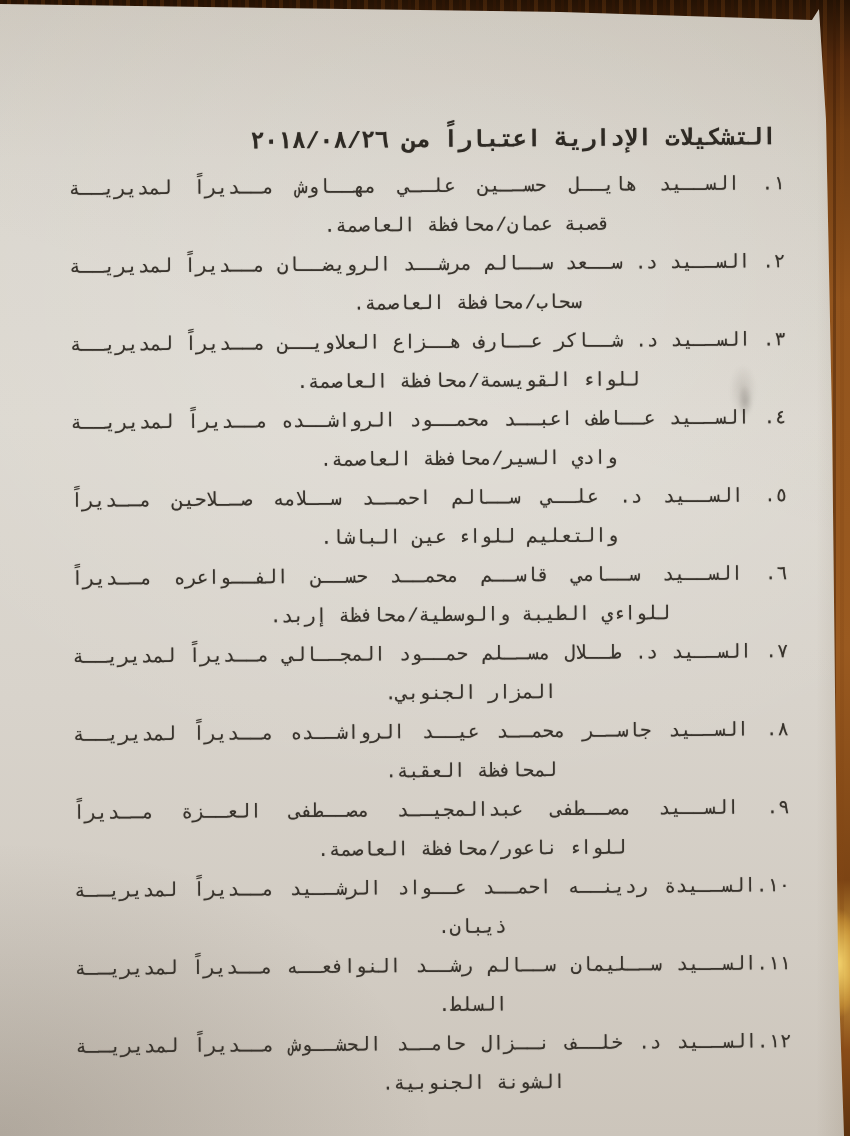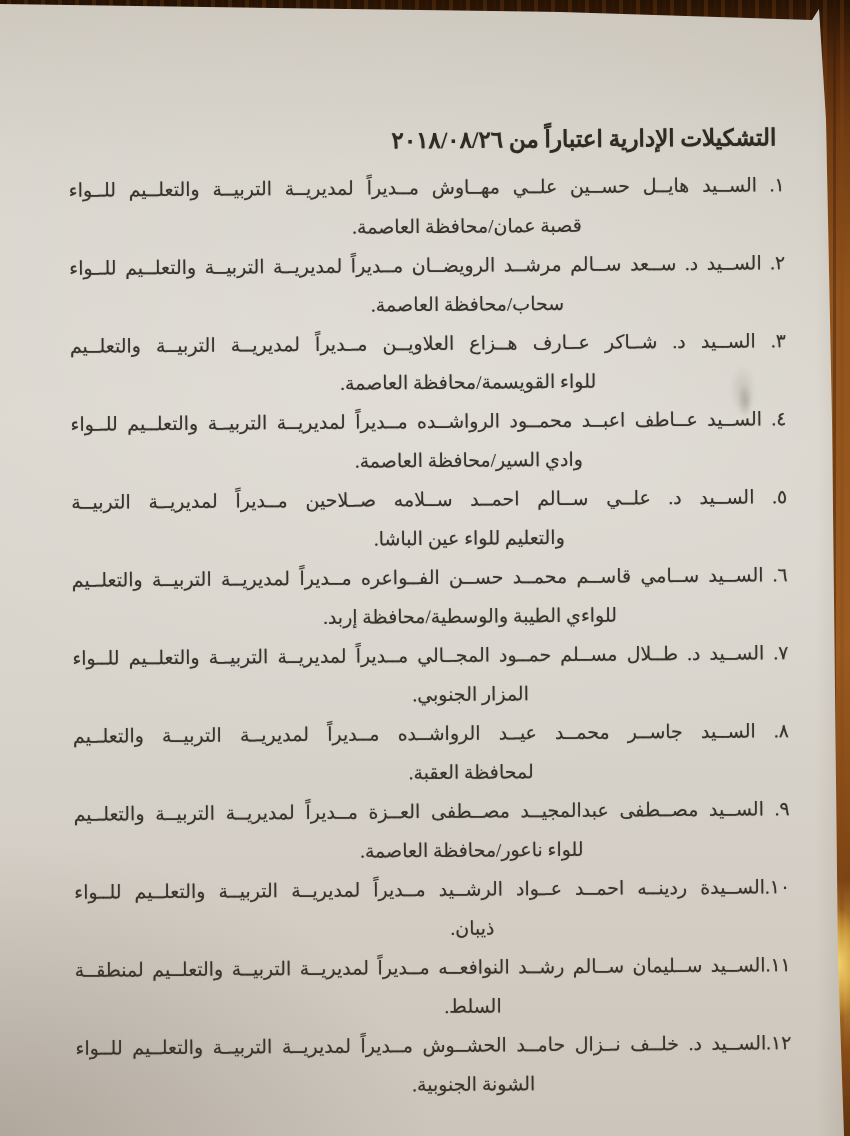--- a/index.html
+++ b/index.html
@@ -1,20 +1,20 @@
 <!DOCTYPE html>
 <html lang="ar" dir="rtl"><head>
 <meta charset="utf-8">
 <style>
   html,body{margin:0;padding:0;background:#222;}
   .photo{
     position:relative;
     width:850px;height:1136px;
     overflow:hidden;
-    font-family:Liberation Serif, serif;
+    font-family:Liberation Mono, monospace;
   }
   
   .wood{
     position:absolute;inset:0;
     background-color:#8a4c1c;
     background-image:
       repeating-linear-gradient(90deg,
         rgba(55,24,4,.38) 0 3px,
         rgba(0,0,0,0) 3px 7px,
         rgba(130,70,20,.28) 7px 11px,

